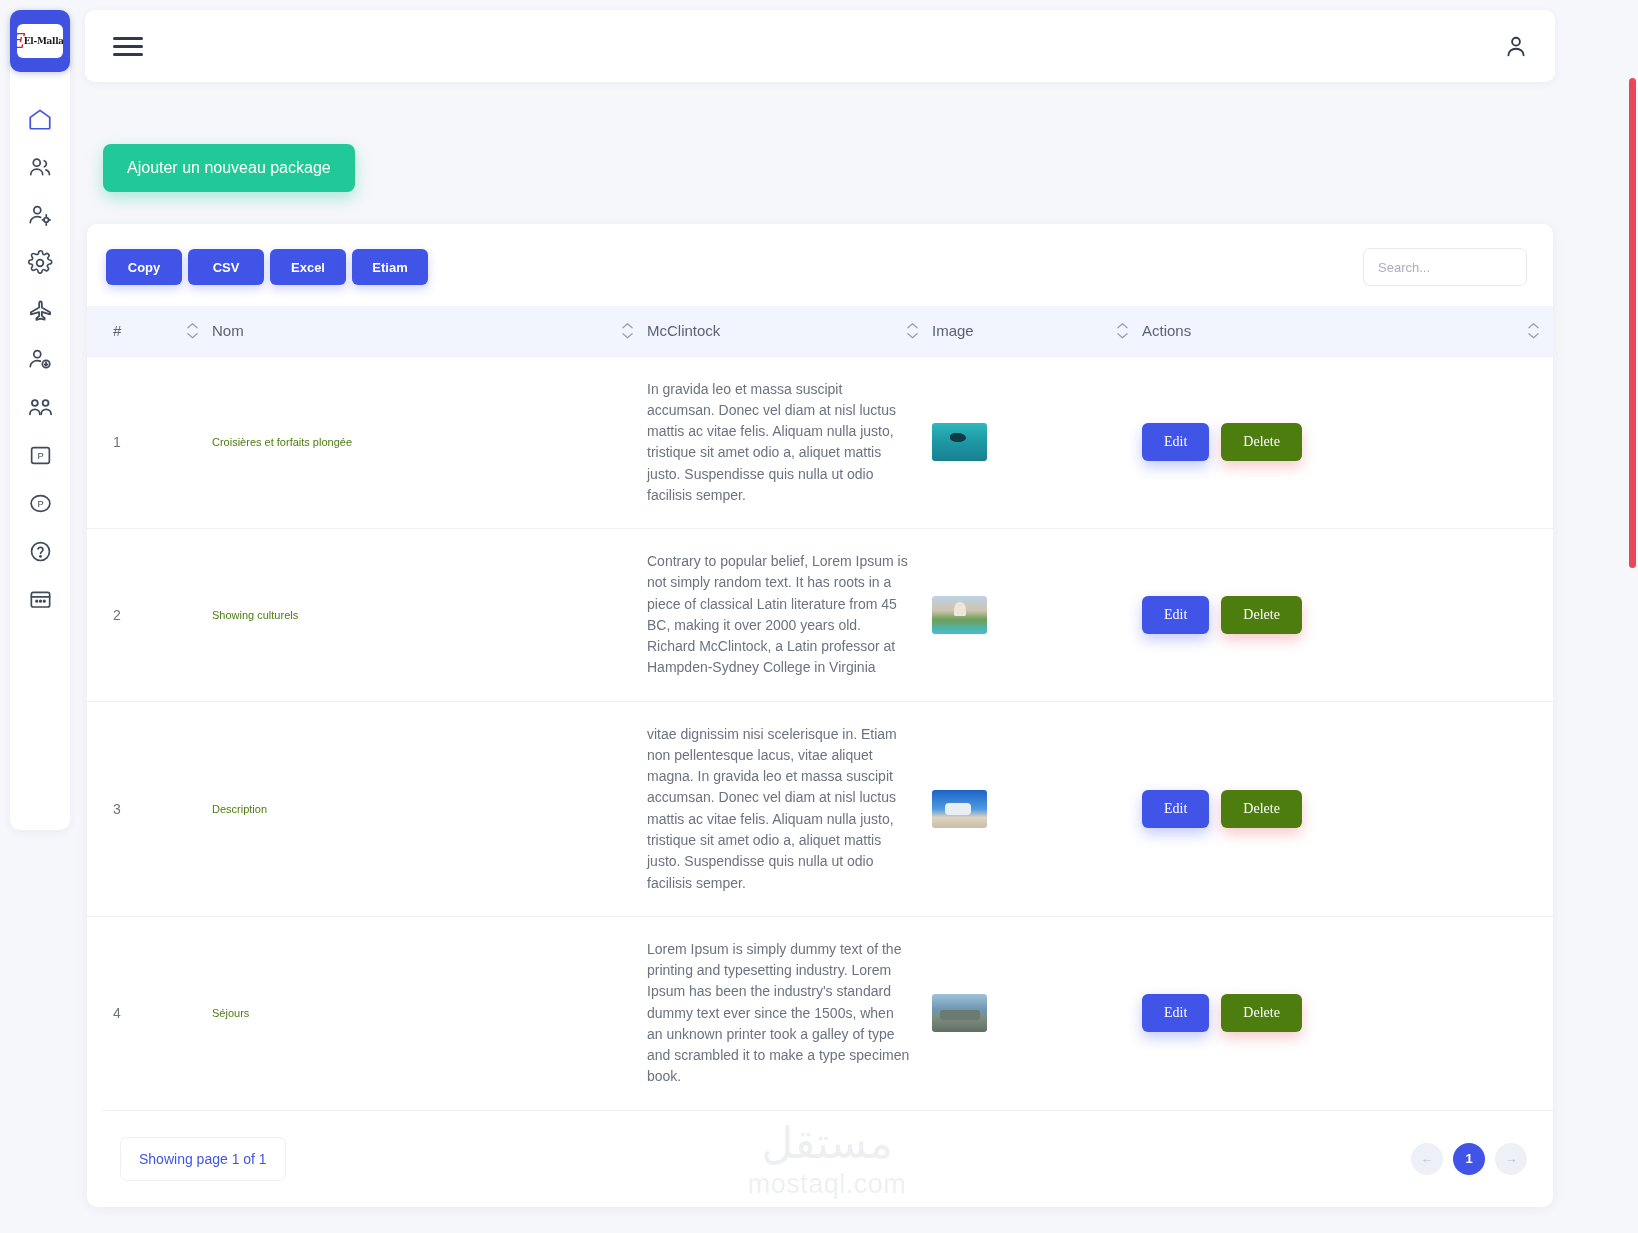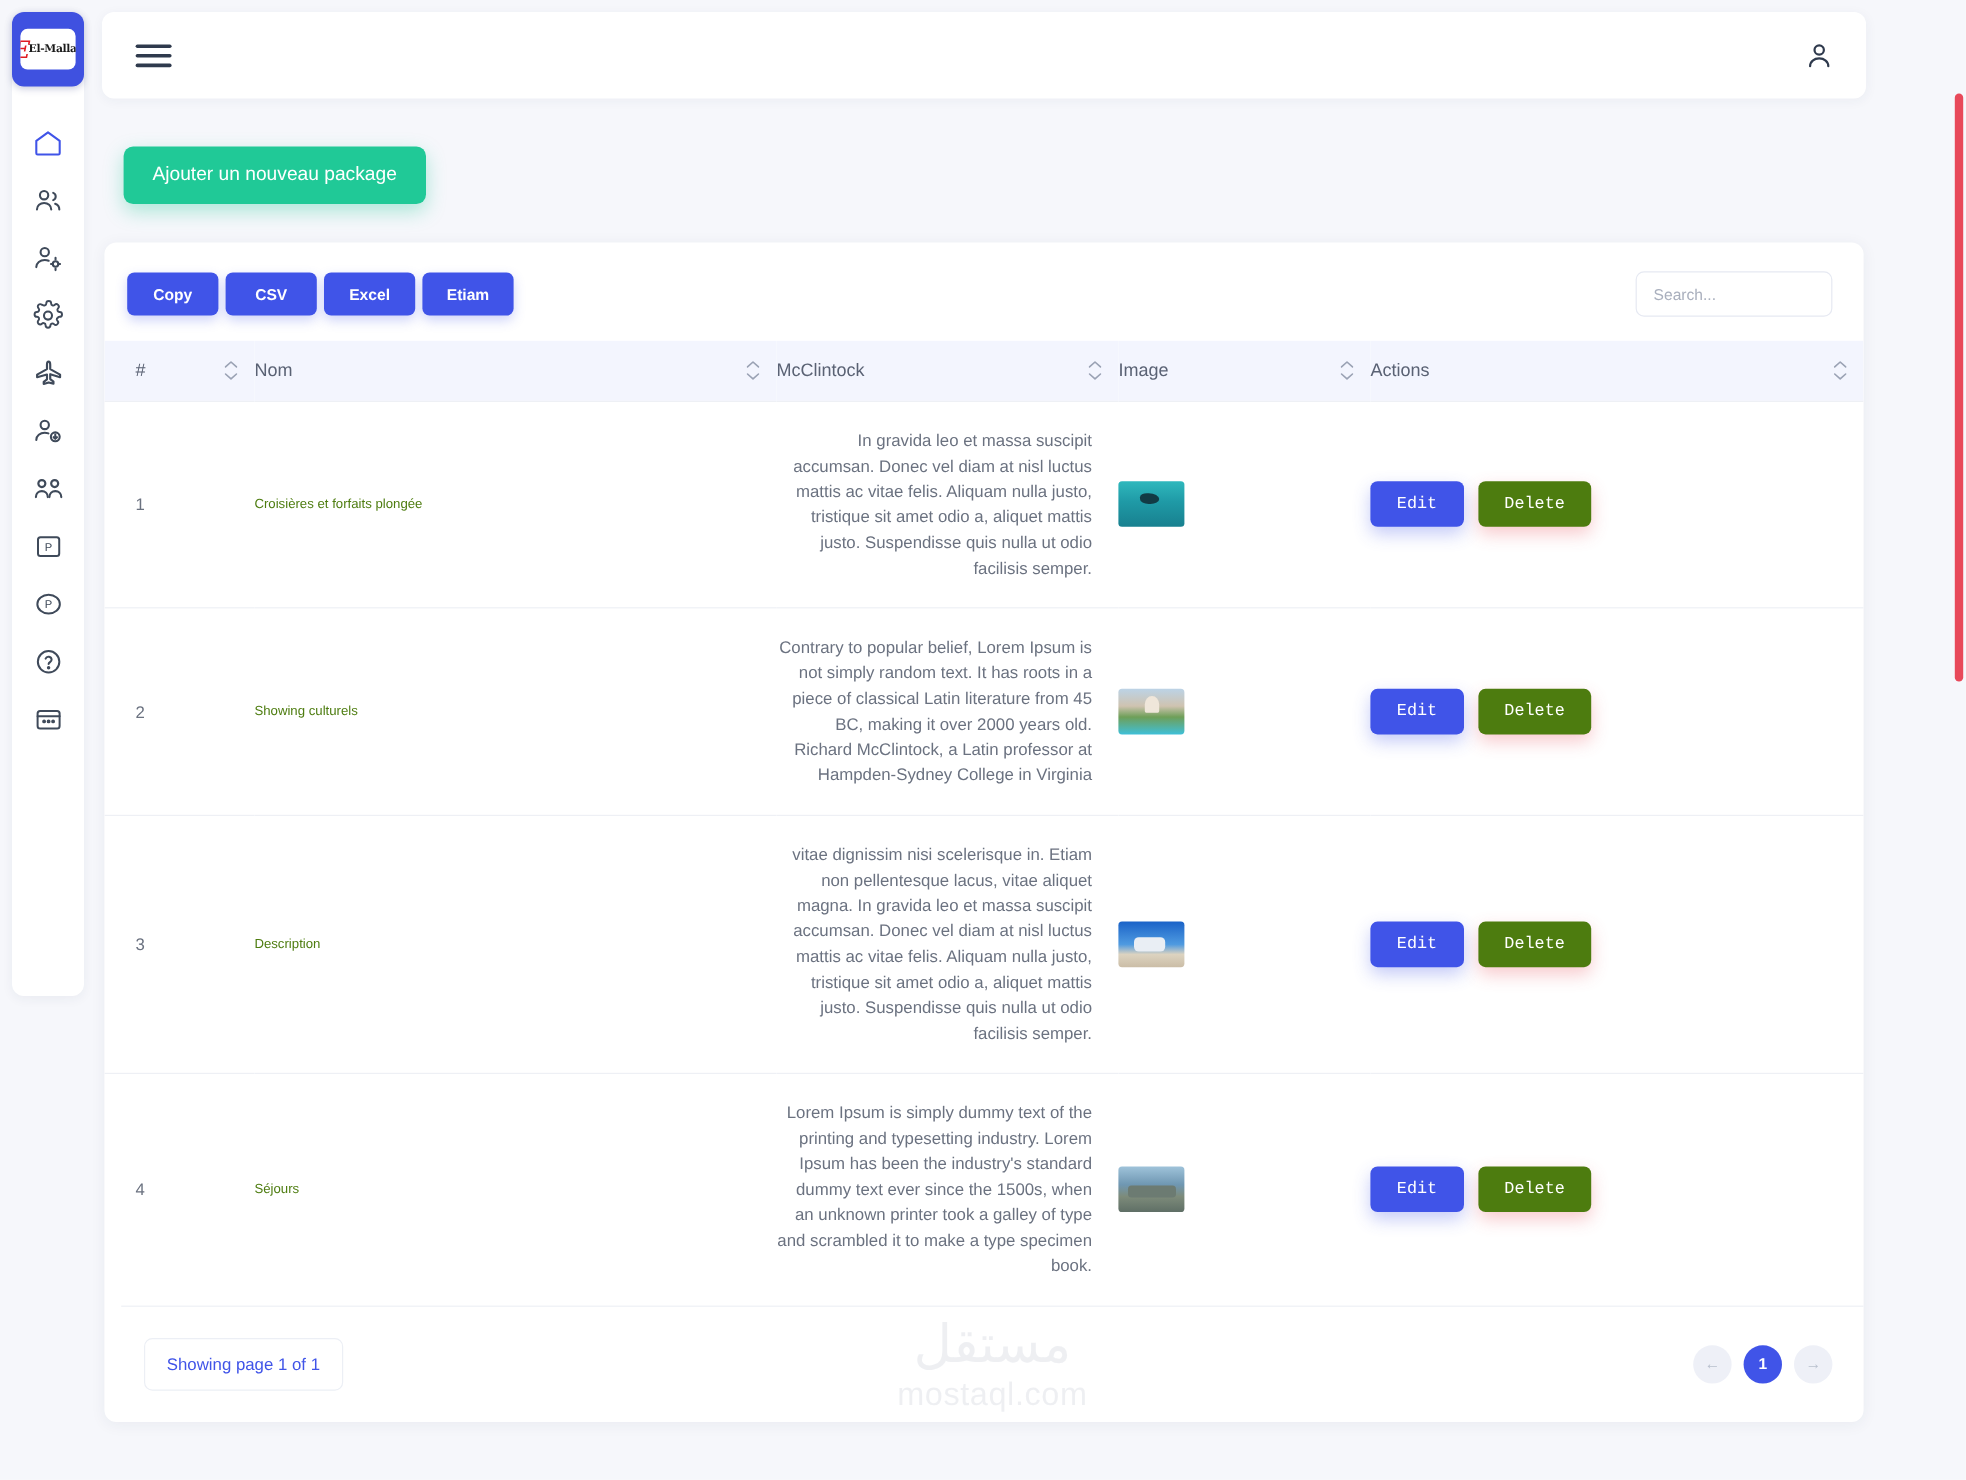--- a/index.html
+++ b/index.html
@@ -65,21 +65,21 @@
     padding: 0 26px 0 28px;
   }
   .hamburger { width: 30px; display: flex; flex-direction: column; gap: 5px; }
   .hamburger span { display: block; height: 3px; border-radius: 2px; background: #2f3a4d; }
   .hamburger span:nth-child(1){ width: 30px; }
   .hamburger span:nth-child(2){ width: 30px; }
   .hamburger span:nth-child(3){ width: 30px; }
   .user-icon { color: #2f3a4d; display: flex; }
 
   
-  .main { position: absolute; left: 85px; top: 72px; width: 1470px; }
+  .main { position: absolute; left: 85px; top: 94px; width: 1470px; }
 
   .add-btn {
     margin: 50px 0 0 18px;
     display: inline-block;
     background: #20c997;
     color: #fff;
     border: none;
     font-size: 16px;
     font-family: "Liberation Sans", sans-serif;
     padding: 15px 24px;
@@ -150,21 +150,21 @@
   .col-act  { width: 411px; }
 
   tbody td {
     font-size: 14px; color: #565e70;
     vertical-align: middle;
     border-top: 1px solid #eef0f5;
     padding: 22px 0;
   }
   tbody td.c-idx { padding-left: 26px; font-size: 14px; color: #6b7280; }
   tbody td.c-nom { padding-left: 0; color: #4d7c0f; font-size: 11px; }
-  tbody td.c-desc { padding-right: 22px; line-height: 1.52; color: #6b7280; font-size: 14px; text-align: right; }
+  tbody td.c-desc { padding-right: 22px; line-height: 1.52; color: #6b7280; font-size: 14px; }
   tbody td.c-img  { }
   tbody td.c-act  { }
 
   .thumb {
     width: 55px; height: 38px; border-radius: 3px;
     display: block; overflow: hidden;
     background: #cfd6e2;
   }
   .thumb.t-dive { background:
       linear-gradient(180deg, #2fb8bd 0%, #1f9aa6 45%, #18808f 100%); position: relative; }
@@ -187,21 +187,21 @@
   .thumb.t-coast { background:
       linear-gradient(180deg,#9fc3da 0%, #6f97b2 40%, #7d8b7a 66%, #5f6f66 100%); position: relative; }
   .thumb.t-coast::after {
     content:""; position:absolute; left:8px; top:16px; width:40px; height:10px;
     background:#6c7b72; border-radius:3px;
   }
 
   .act-wrap { display: flex; gap: 12px; }
   .btn-edit, .btn-del {
     border: none; color: #fff; font-size: 14px;
-    font-family: Liberation Mono, monospace;
+    font-family: Liberation Serif, serif;
     border-radius: 6px; height: 38px; padding: 0 22px;
     cursor: pointer;
   }
   .btn-edit { background: #4054e8; box-shadow: 0 6px 14px rgba(64,84,232,.3); }
   .btn-del  { background: #4d7c0f; box-shadow: 0 6px 14px rgba(232,80,91,.3); }
 
   
   .card-foot {
     display: flex; align-items: center; justify-content: space-between;
     padding: 26px 26px 26px 19px;

